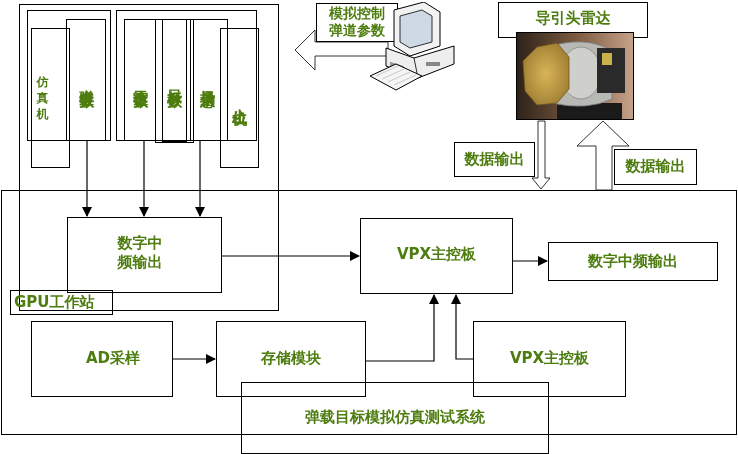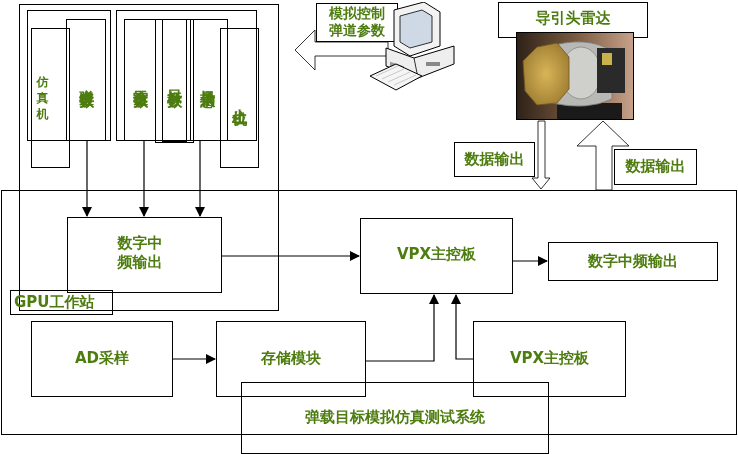--- a/index.html
+++ b/index.html
@@ -45,21 +45,21 @@
 <div class="box" style="left:10px;top:290px;width:103px;height:25px;"></div>
 <div class="lbl" style="left:14px;top:290px;width:90px;height:25px;justify-content:flex-start;">GPU工作站</div>
 
 <div class="box" style="left:360px;top:218px;width:153px;height:76px;"></div>
 <div class="lbl" style="left:360px;top:235px;width:153px;height:40px;">VPX主控板</div>
 
 <div class="box" style="left:548px;top:242px;width:170px;height:39px;"></div>
 <div class="lbl" style="left:548px;top:242px;width:170px;height:39px;">数字中频输出</div>
 
 <div class="box" style="left:31px;top:321px;width:142px;height:76px;"></div>
-<div class="lbl" style="left:31px;top:340px;width:142px;height:38px;">AD采样</div>
+<div class="lbl" style="left:31px;top:340px;width:142px;height:38px;padding-left:11px;">AD采样</div>
 
 <div class="box" style="left:216px;top:321px;width:150px;height:76px;"></div>
 <div class="lbl" style="left:216px;top:340px;width:150px;height:38px;">存储模块</div>
 
 <div class="box" style="left:473px;top:321px;width:153px;height:76px;"></div>
 <div class="lbl" style="left:473px;top:340px;width:153px;height:38px;">VPX主控板</div>
 
 <div class="box" style="left:241px;top:382px;width:308px;height:72px;background:transparent;"></div>
 <div class="lbl" style="left:241px;top:398px;width:308px;height:40px;">弹载目标模拟仿真测试系统</div>
 

